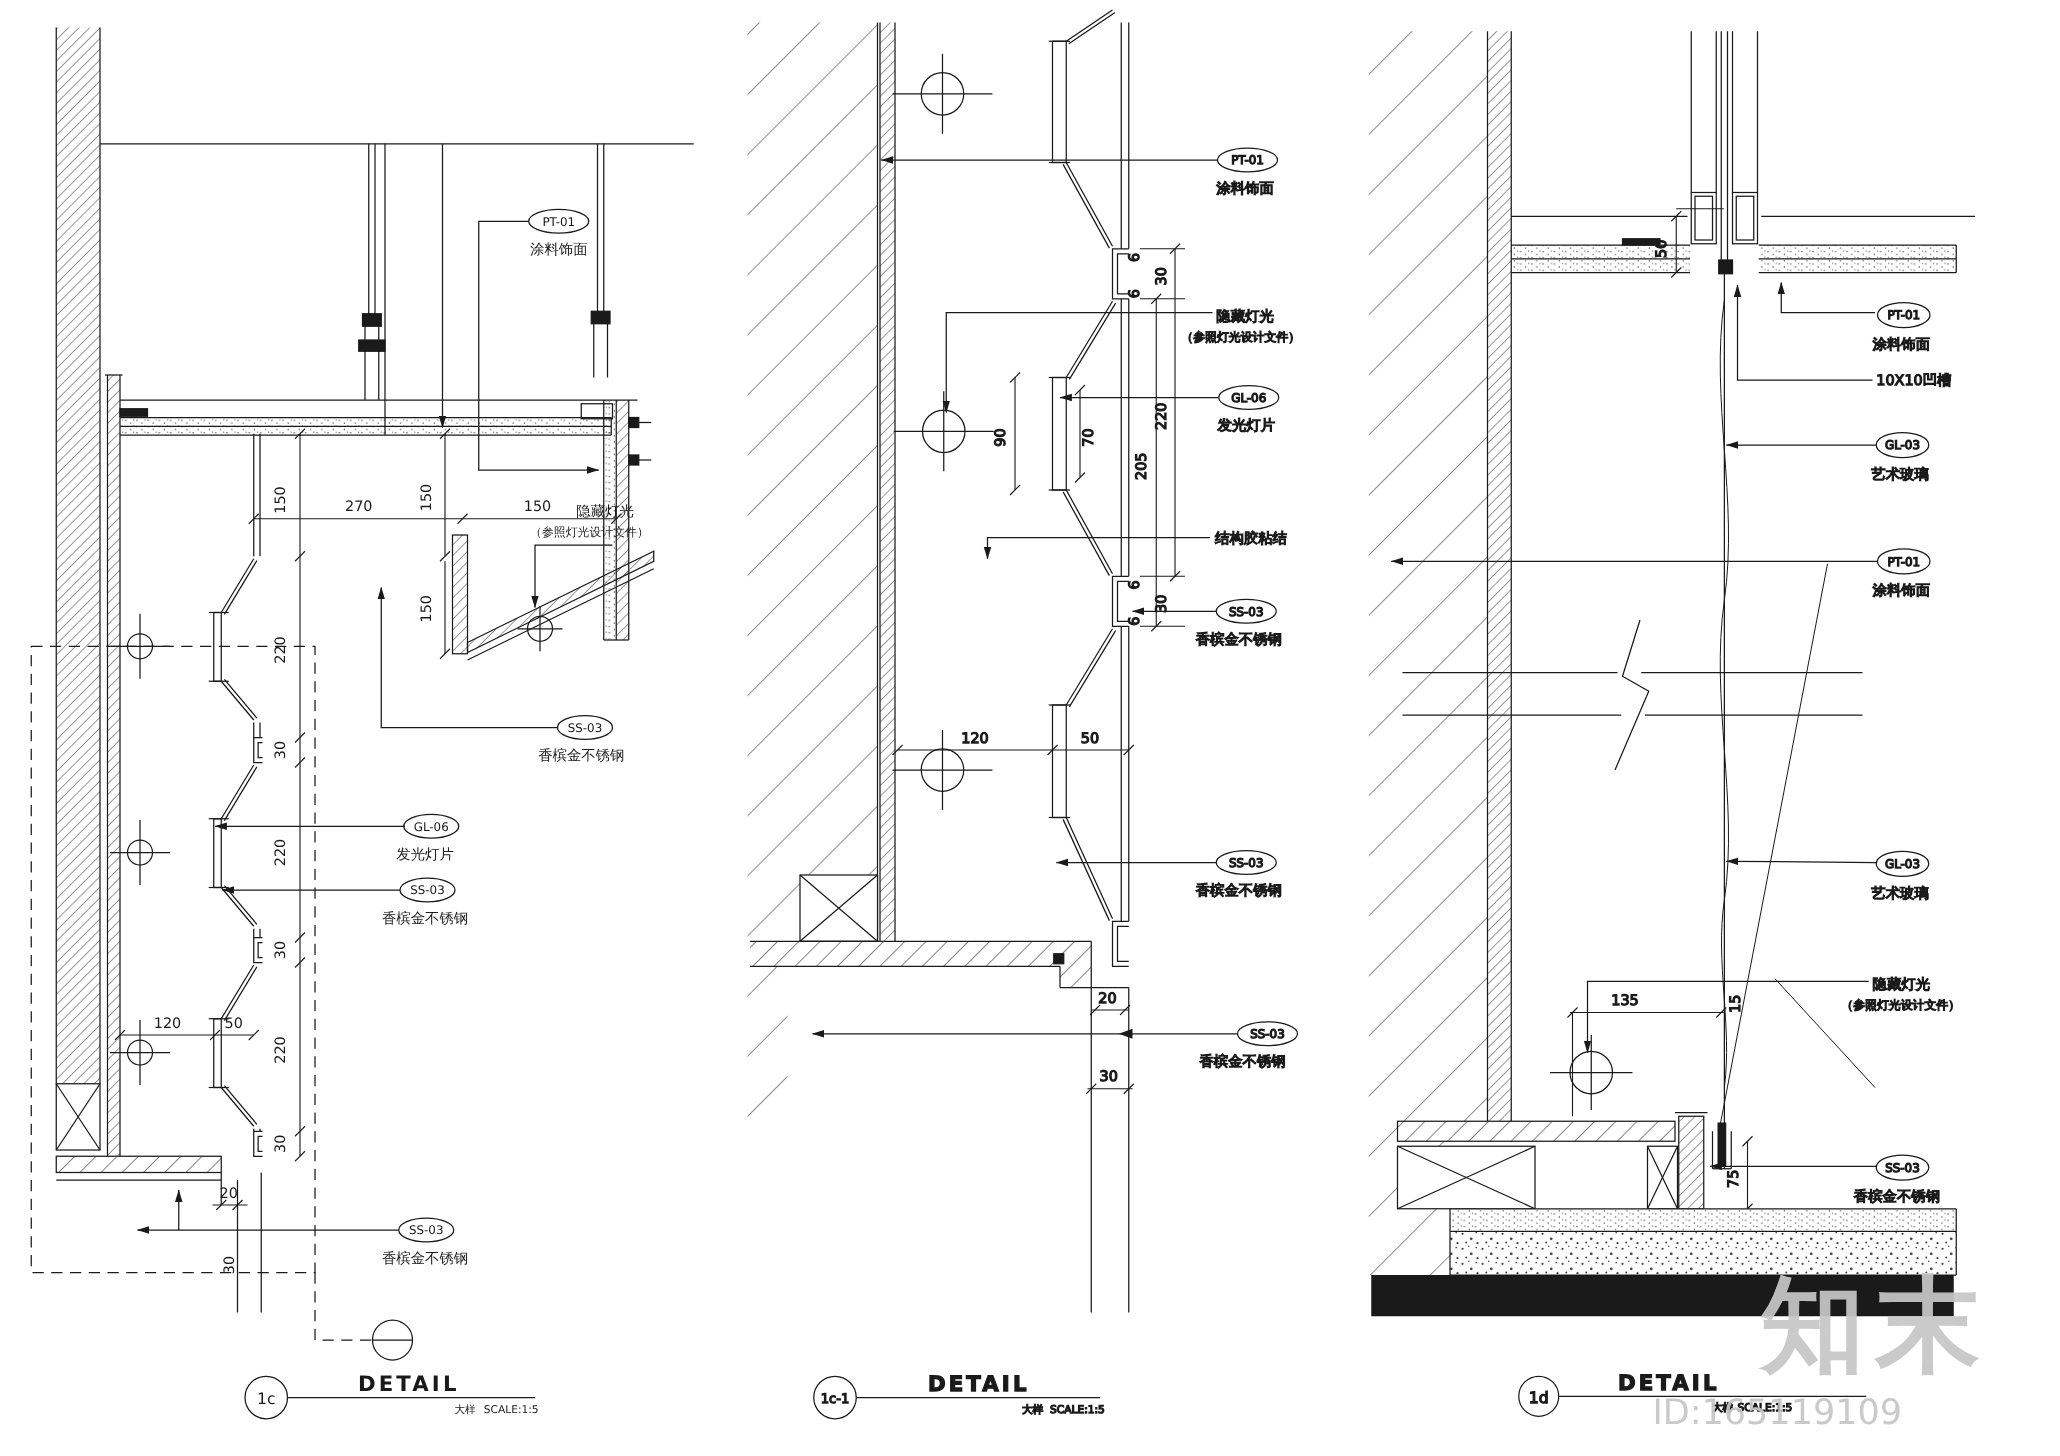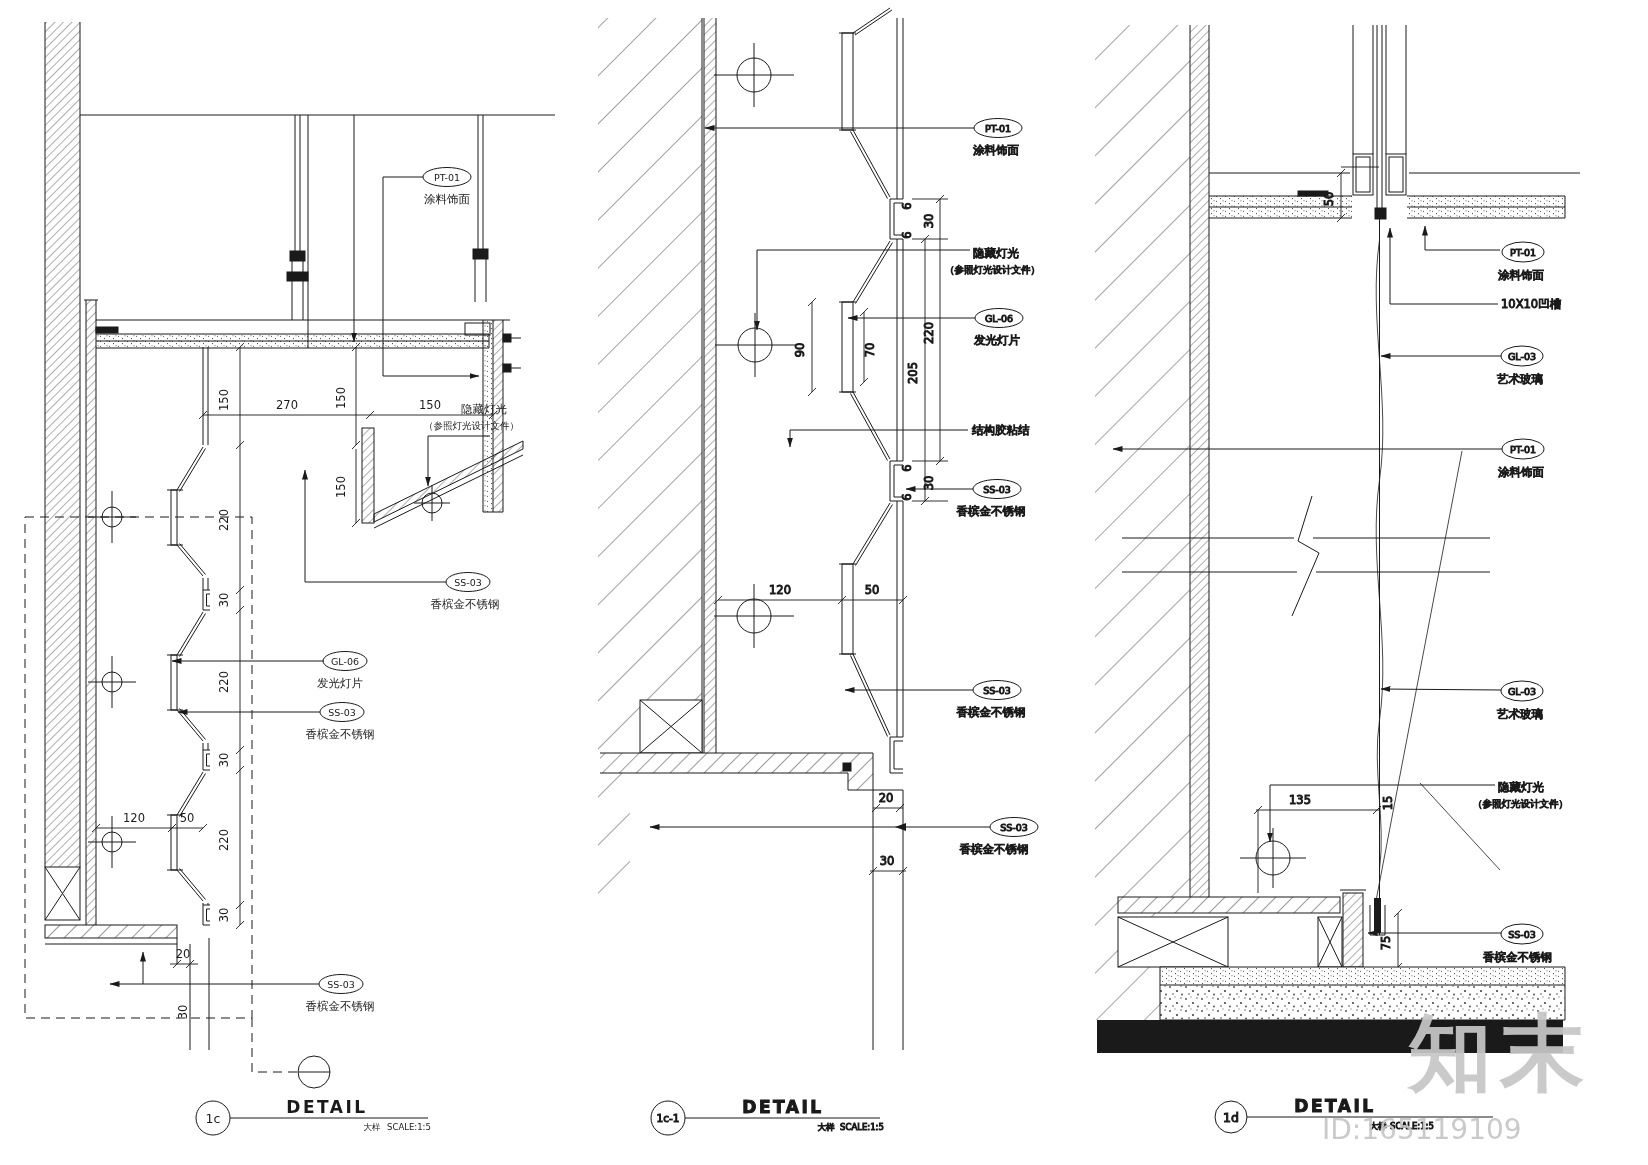--- a/index.html
+++ b/index.html
@@ -6,21 +6,21 @@
   #stage{position:relative;width:1648px;height:1165px;background:#fff;overflow:hidden;}
   svg text{font-family:"DejaVu Sans",sans-serif;fill:#1a1a1a;}
   .dim{font-size:11.5px;}
   .cn{font-size:11.5px;}
   .cns{font-size:9.5px;}
   .code{font-size:9.5px;}
   .det{font-size:17px;font-weight:bold;letter-spacing:2.5px;}
   .sub{font-size:8.5px;}
   .bub{font-size:12.5px;}
   .bubs{font-size:10.5px;}
-  .wm-logo{position:absolute;left:1408px;top:1018px;font-family:Liberation Mono, monospace;font-size:84px;font-weight:700;color:#c7c7c7;opacity:.93;letter-spacing:8px;line-height:1;}
+  .wm-logo{position:absolute;left:1408px;top:1018px;font-family:Liberation Sans, sans-serif;font-size:84px;font-weight:700;color:#c7c7c7;opacity:.93;letter-spacing:8px;line-height:1;}
   .wm-id{position:absolute;left:1294px;top:1116px;font-family:"DejaVu Sans",sans-serif;font-size:28px;color:#c7c7c7;opacity:.93;line-height:1;margin-left:28px;}
 </style>
 </head>
 <body>
 
 <div id="stage">
 <svg width="1648" height="1165" viewBox="0 0 1648 1165">
 <defs>
   <pattern id="hfine" width="6" height="6" patternUnits="userSpaceOnUse" patternTransform="rotate(45)">
     <line x1="0" y1="0" x2="0" y2="6" stroke="#333" stroke-width="0.8"></line>

